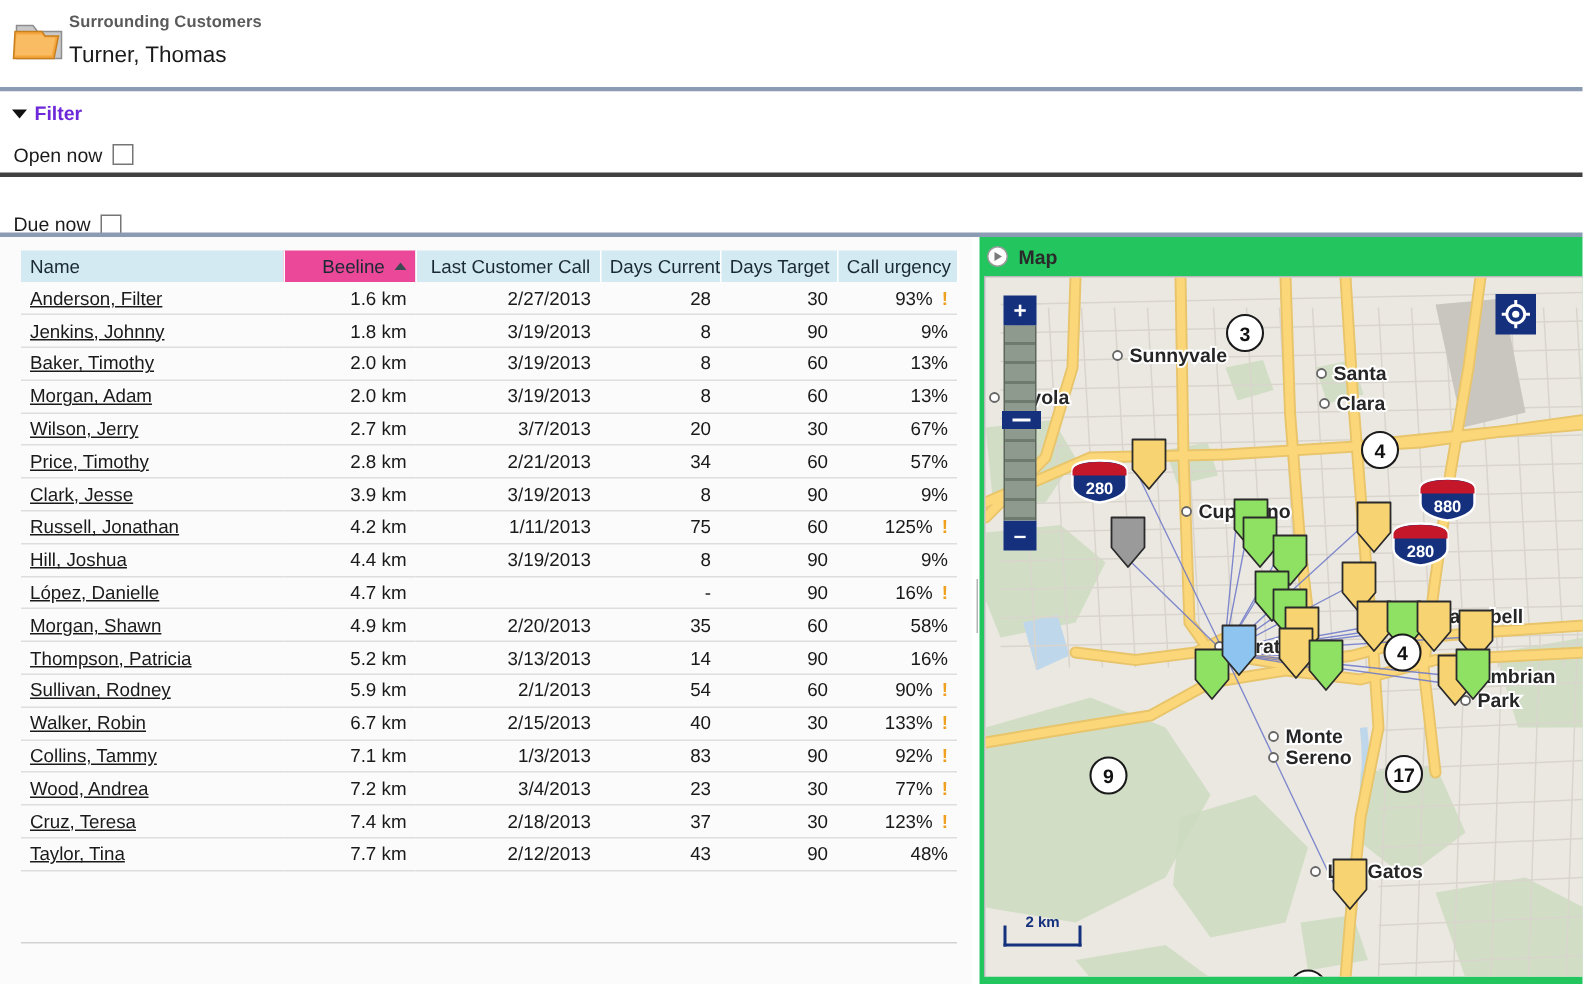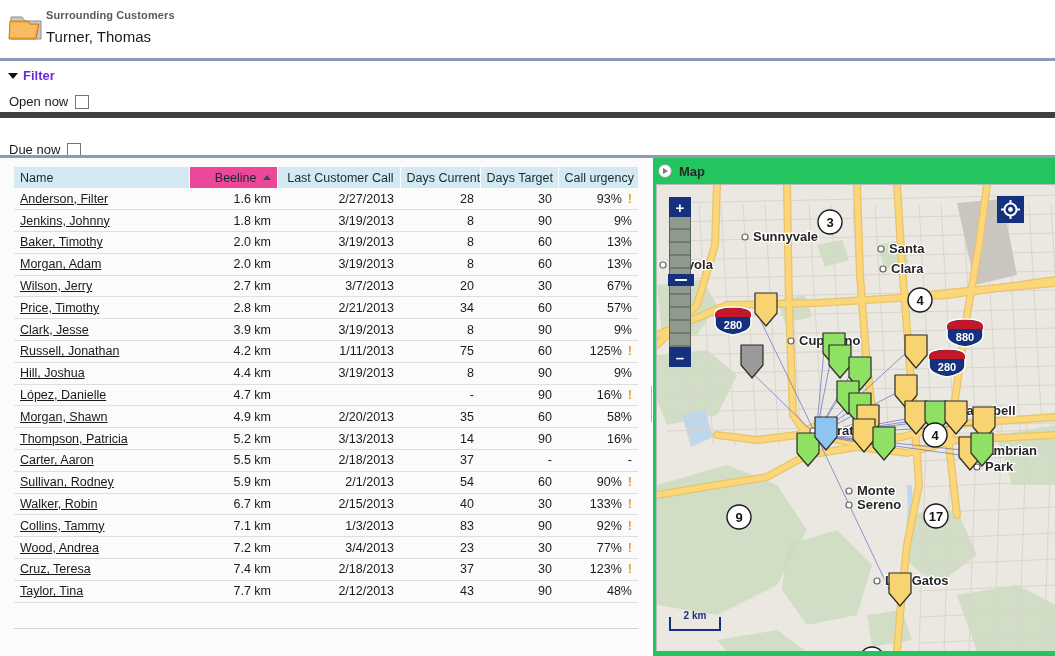--- a/index.html
+++ b/index.html
@@ -49,21 +49,21 @@
     display: flex; align-items: center; gap: 5px; justify-content: center;
   }
   .tri-down {
     width: 0; height: 0; display: inline-block;
     border-left: 5px solid transparent;
     border-right: 5px solid transparent;
     border-top: 6px solid #111111;
   }
   .filter-row {
     position: absolute; left: 0; width: 1055px; height: 27px;
-    border-bottom: 6px solid #404040;
+    border-bottom: 3px solid #404040;
     display: flex; align-items: center;
   }
   .filter-row.r1 { top: 30px; }
   .filter-row.r2 { top: 75px; border-bottom: none; }
   .filter-label {
     font-size: 13px; color: #1a1a1a; margin-left: 9px;
   }
   .cbx {
     width: 14px; height: 14px; margin-left: 7px;
     border: 1px solid #767676; background: #ffffff;
@@ -368,28 +368,20 @@
             <td>60</td>
             <td class="urg-cell"><span>58%</span></td>
           </tr>
           <tr>
             <td class="c-name"><span class="rowlink">Thompson, Patricia</span></td>
             <td>5.2 km</td>
             <td>3/13/2013</td>
             <td>14</td>
             <td>90</td>
             <td class="urg-cell"><span>16%</span></td>
-          </tr>
-          <tr>
-            <td class="c-name"><span class="rowlink">Carter, Aaron</span></td>
-            <td>5.5 km</td>
-            <td>2/18/2013</td>
-            <td>37</td>
-            <td>-</td>
-            <td class="urg-cell"><span>-</span></td>
           </tr>
           <tr>
             <td class="c-name"><span class="rowlink">Sullivan, Rodney</span></td>
             <td>5.9 km</td>
             <td>2/1/2013</td>
             <td>54</td>
             <td>60</td>
             <td class="urg-cell"><span>90%</span><span class="bang">!</span></td>
           </tr>
           <tr>

